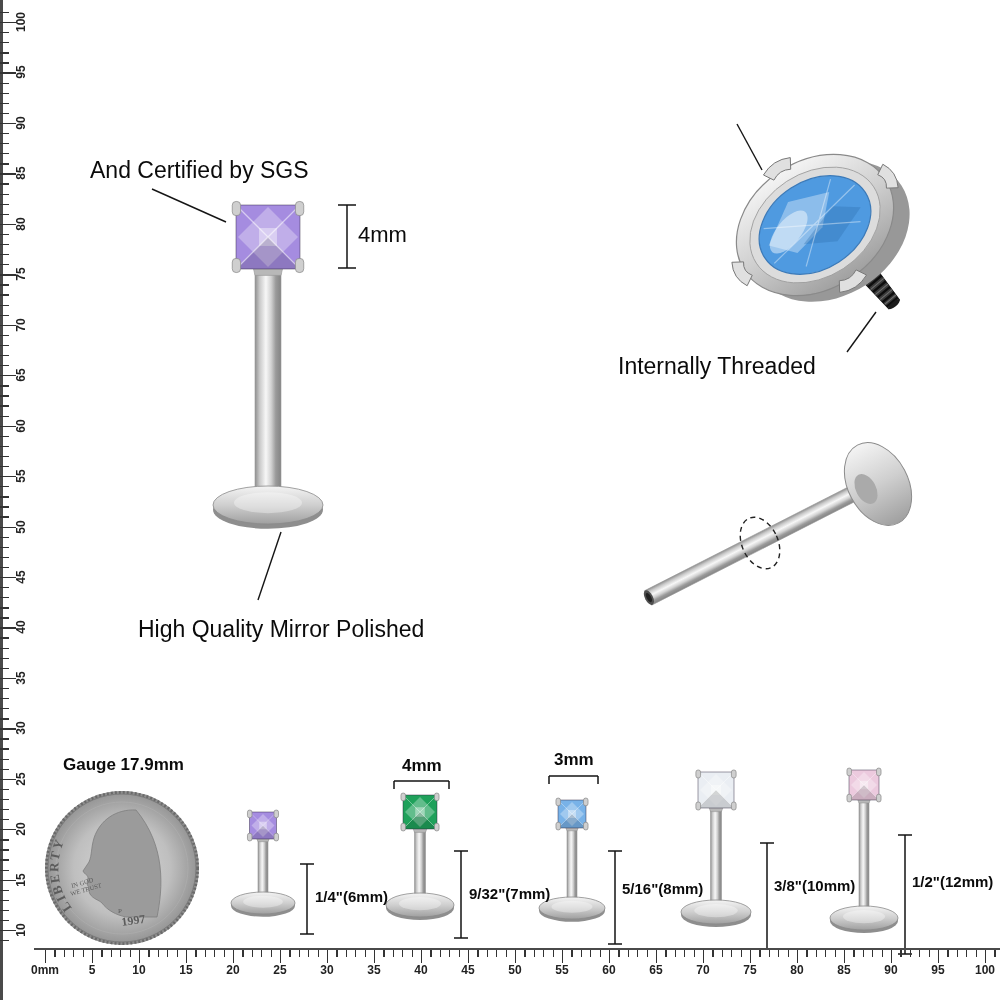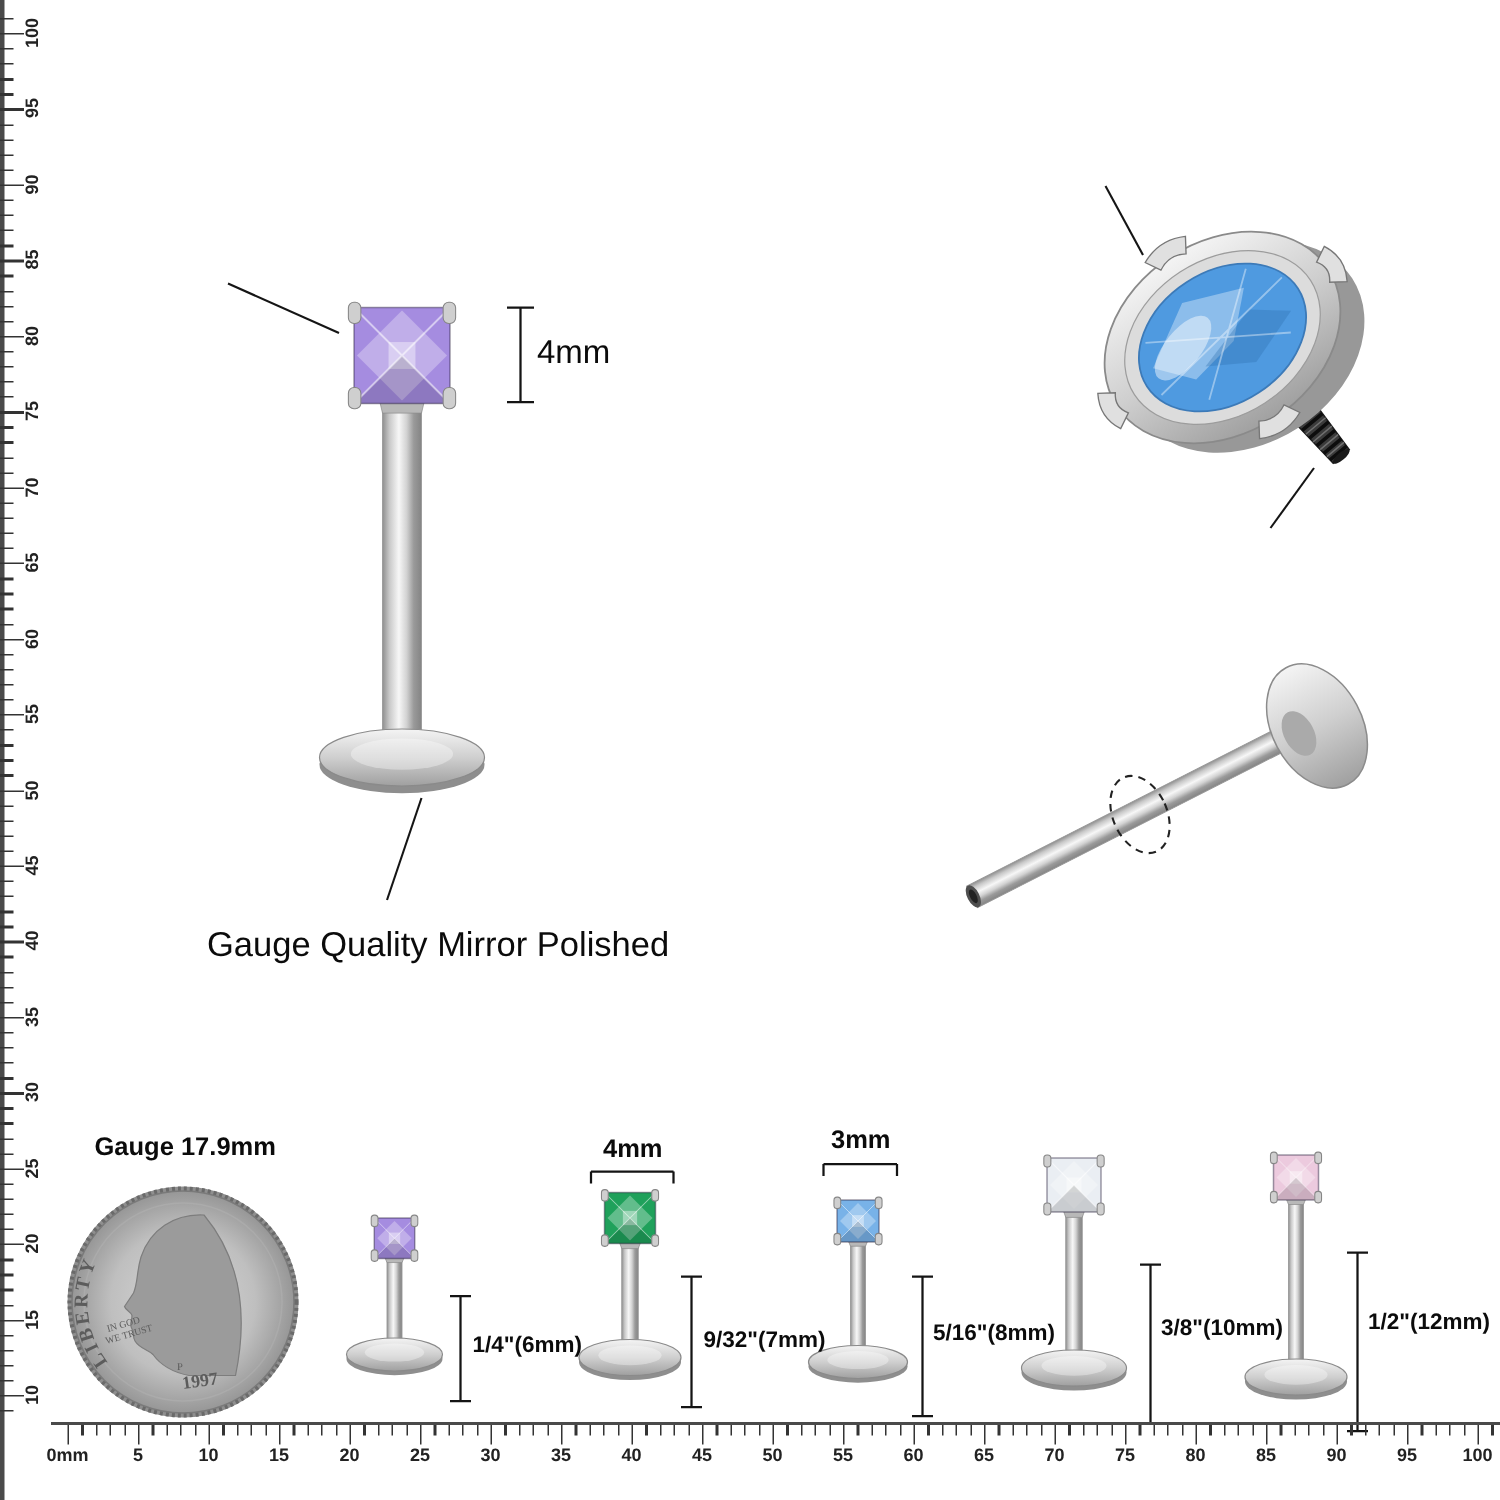--- a/index.html
+++ b/index.html
@@ -214,21 +214,23 @@
       <path d="M307,864 V934 M300,864 H314 M300,934 H314"></path>
       <path d="M461,851 V938 M454,851 H468 M454,938 H468"></path>
       <path d="M615,851 V944 M608,851 H622 M608,944 H622"></path>
       <path d="M767,843 V949 M760,843 H774 M760,949 H774"></path>
       <path d="M905,835 V954 M898,835 H912 M898,954 H912"></path>
       <path d="M394,781 H449 M394,781 V789 M449,781 V789"></path>
       <path d="M549,776 H598 M549,776 V784 M598,776 V784"></path>
     </g>
   </svg>
 
-  <div class="txt s23" style="left:138px;top:616px">Gauge Quality Mirror Polished</div>
+  <div class="txt s23" style="left:90px;top:157px">And Certified by SGS</div>
+  <div class="txt s23" style="left:618px;top:353px">Internally Threaded</div>
+  <div class="txt s23" style="left:138px;top:616px">High Quality Mirror Polished</div>
   <div class="txt s22" style="left:358px;top:222px">4mm</div>
   <div class="txt s17b" style="left:63px;top:755px">Gauge 17.9mm</div>
 
   <div class="txt s17b" style="left:402px;top:756px">4mm</div>
   <div class="txt s17b" style="left:554px;top:750px">3mm</div>
 
   <div class="txt s15b" style="left:315px;top:888px">1/4"(6mm)</div>
   <div class="txt s15b" style="left:469px;top:885px">9/32"(7mm)</div>
   <div class="txt s15b" style="left:622px;top:880px">5/16"(8mm)</div>
   <div class="txt s15b" style="left:774px;top:877px">3/8"(10mm)</div>

